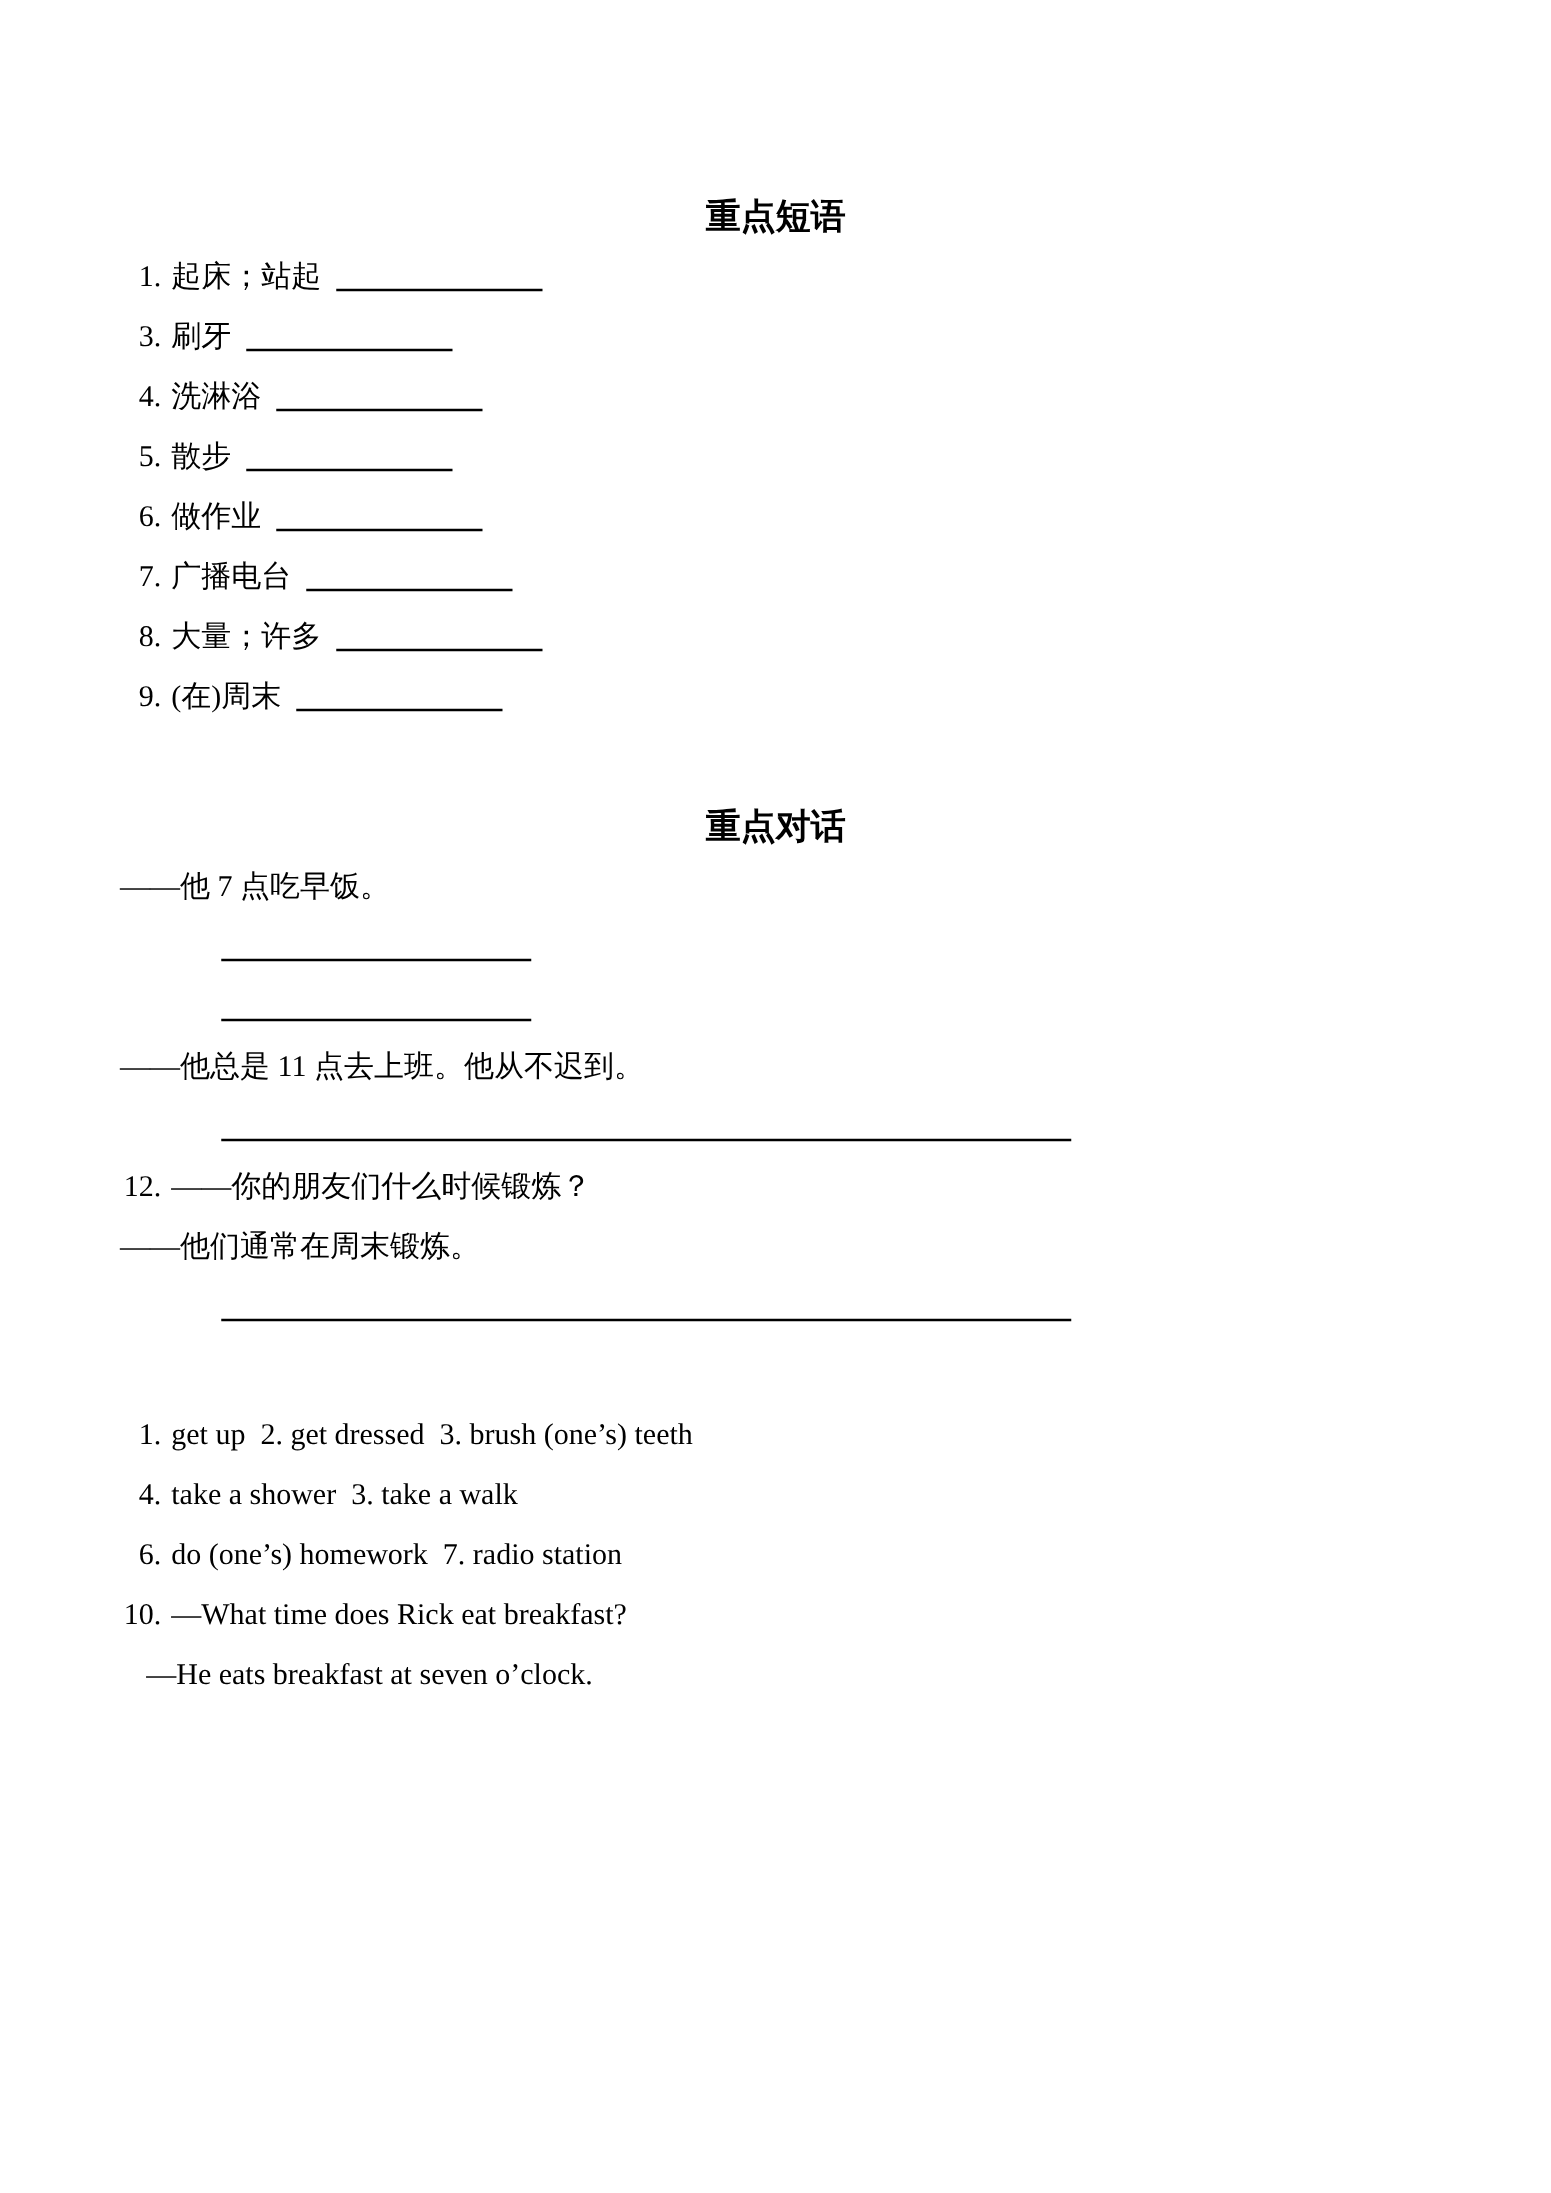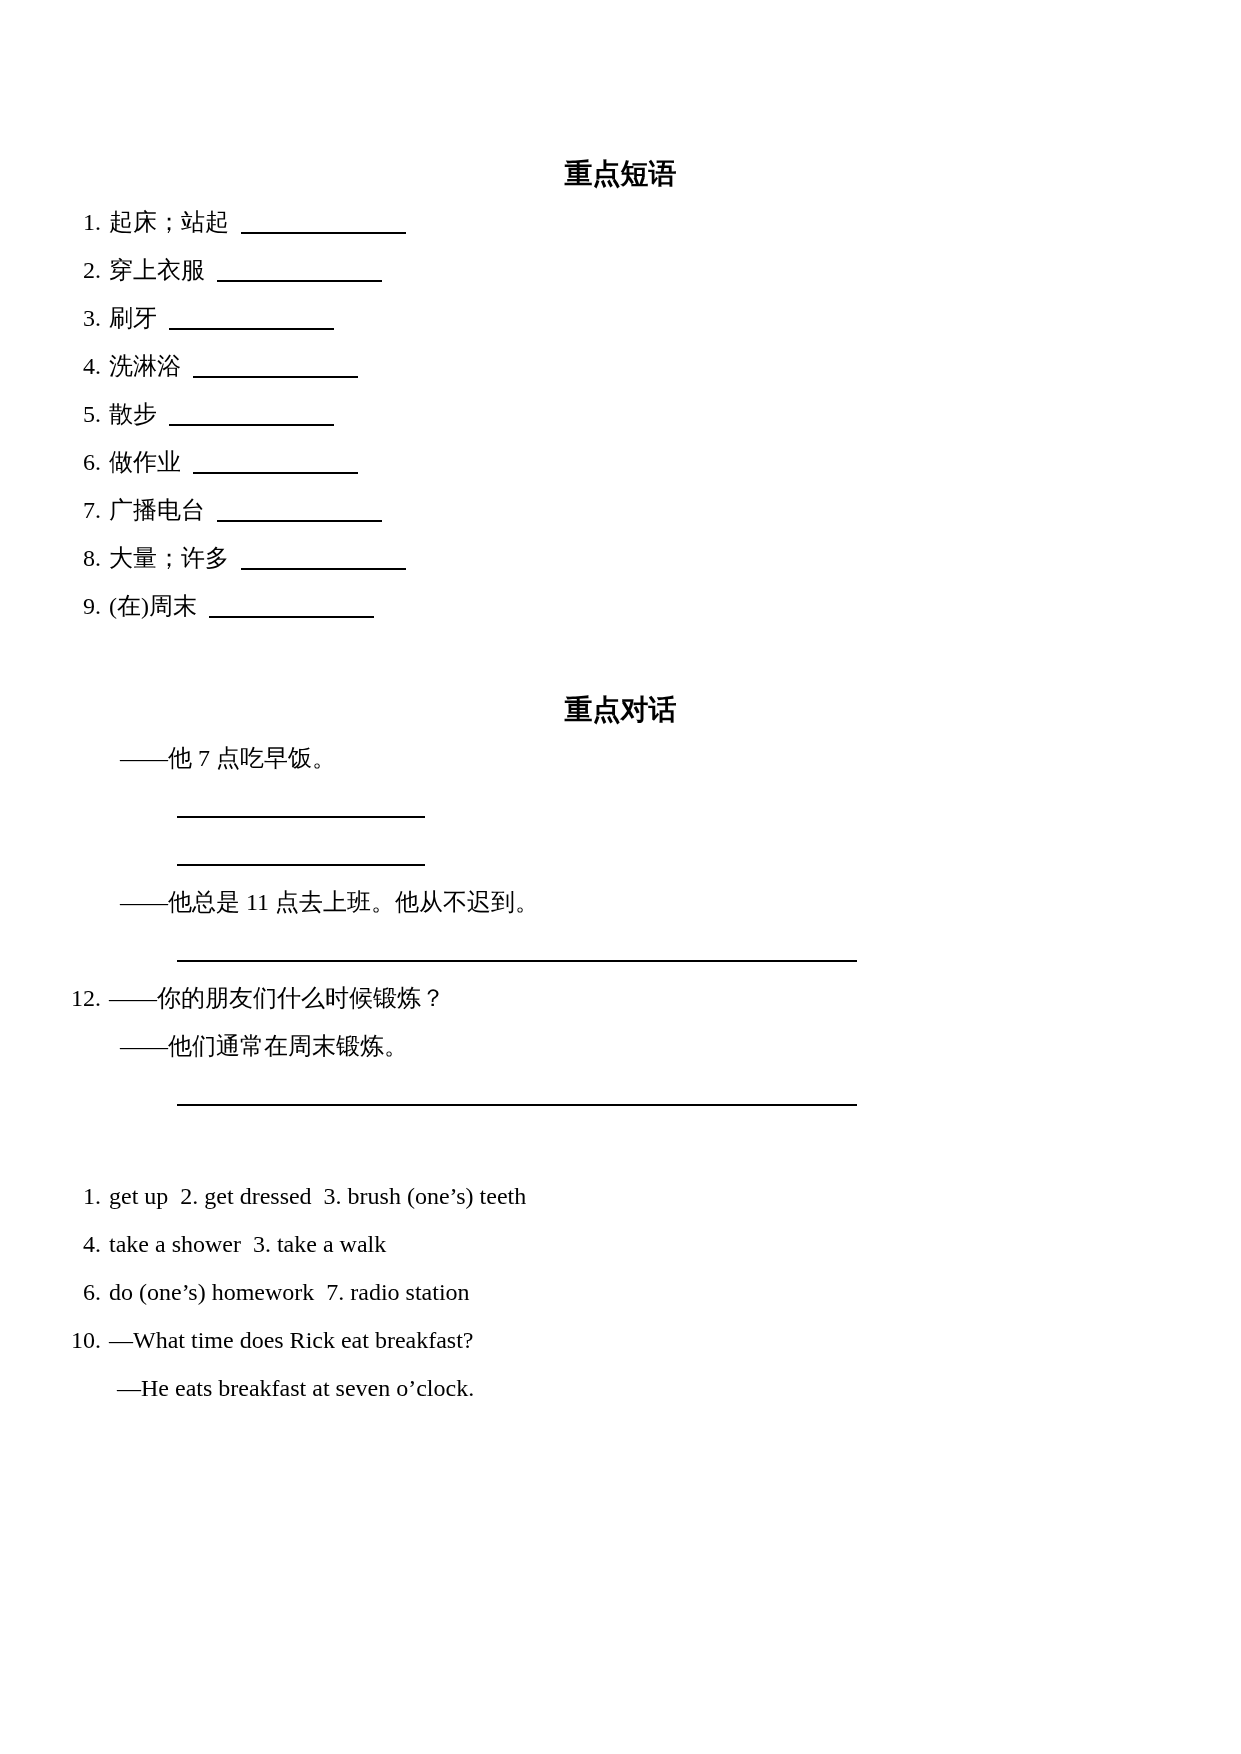--- a/index.html
+++ b/index.html
@@ -18,25 +18,25 @@
   .spacer-a{height:56px;}
   .spacer-b{height:54px;}
   .sec-title{
     height:48px;line-height:48px;
     text-align:center;
     font-weight:700;
     font-size:28px;
   }
   .pitem,.dlg-q,.ans{
     height:48px;line-height:48px;
-    padding-left:71px;
+    padding-left:99px;
   }
   .num{display:inline-block;min-width:30px;text-align:right;}
   .ptxt,.qtxt,.atxt{margin-left:8px;white-space:pre-wrap;}
-  .dlg-r{height:48px;line-height:48px;padding-left:120px;white-space:pre-wrap;}
+  .dlg-r{height:48px;line-height:48px;padding-left:96px;white-space:pre-wrap;}
   .blank{
     display:inline-block;height:0;
     border-bottom:2px solid #000;
     position:relative;top:4px;
   }
   .blank-item{width:165px;margin-left:12px;}
   .blank-line{height:48px;line-height:48px;padding-left:177px;}
   .blank-short{width:248px;}
   .blank-long{width:680px;}
   .ans-title{
@@ -49,23 +49,20 @@
 </head>
 <body>
 
 <div class="page">
   <div class="spacer-top"></div>
 
   <div class="sec-title">重点短语</div>
 
   <div class="pitem">
     <span class="num">1.</span><span class="ptxt">起床；站起</span><span class="blank blank-item"></span>
-  </div>
-  <div class="pitem">
-    <span class="num">2.</span><span class="ptxt">穿上衣服</span><span class="blank blank-item"></span>
   </div>
   <div class="pitem">
     <span class="num">3.</span><span class="ptxt">刷牙</span><span class="blank blank-item"></span>
   </div>
   <div class="pitem">
     <span class="num">4.</span><span class="ptxt">洗淋浴</span><span class="blank blank-item"></span>
   </div>
   <div class="pitem">
     <span class="num">5.</span><span class="ptxt">散步</span><span class="blank blank-item"></span>
   </div>

